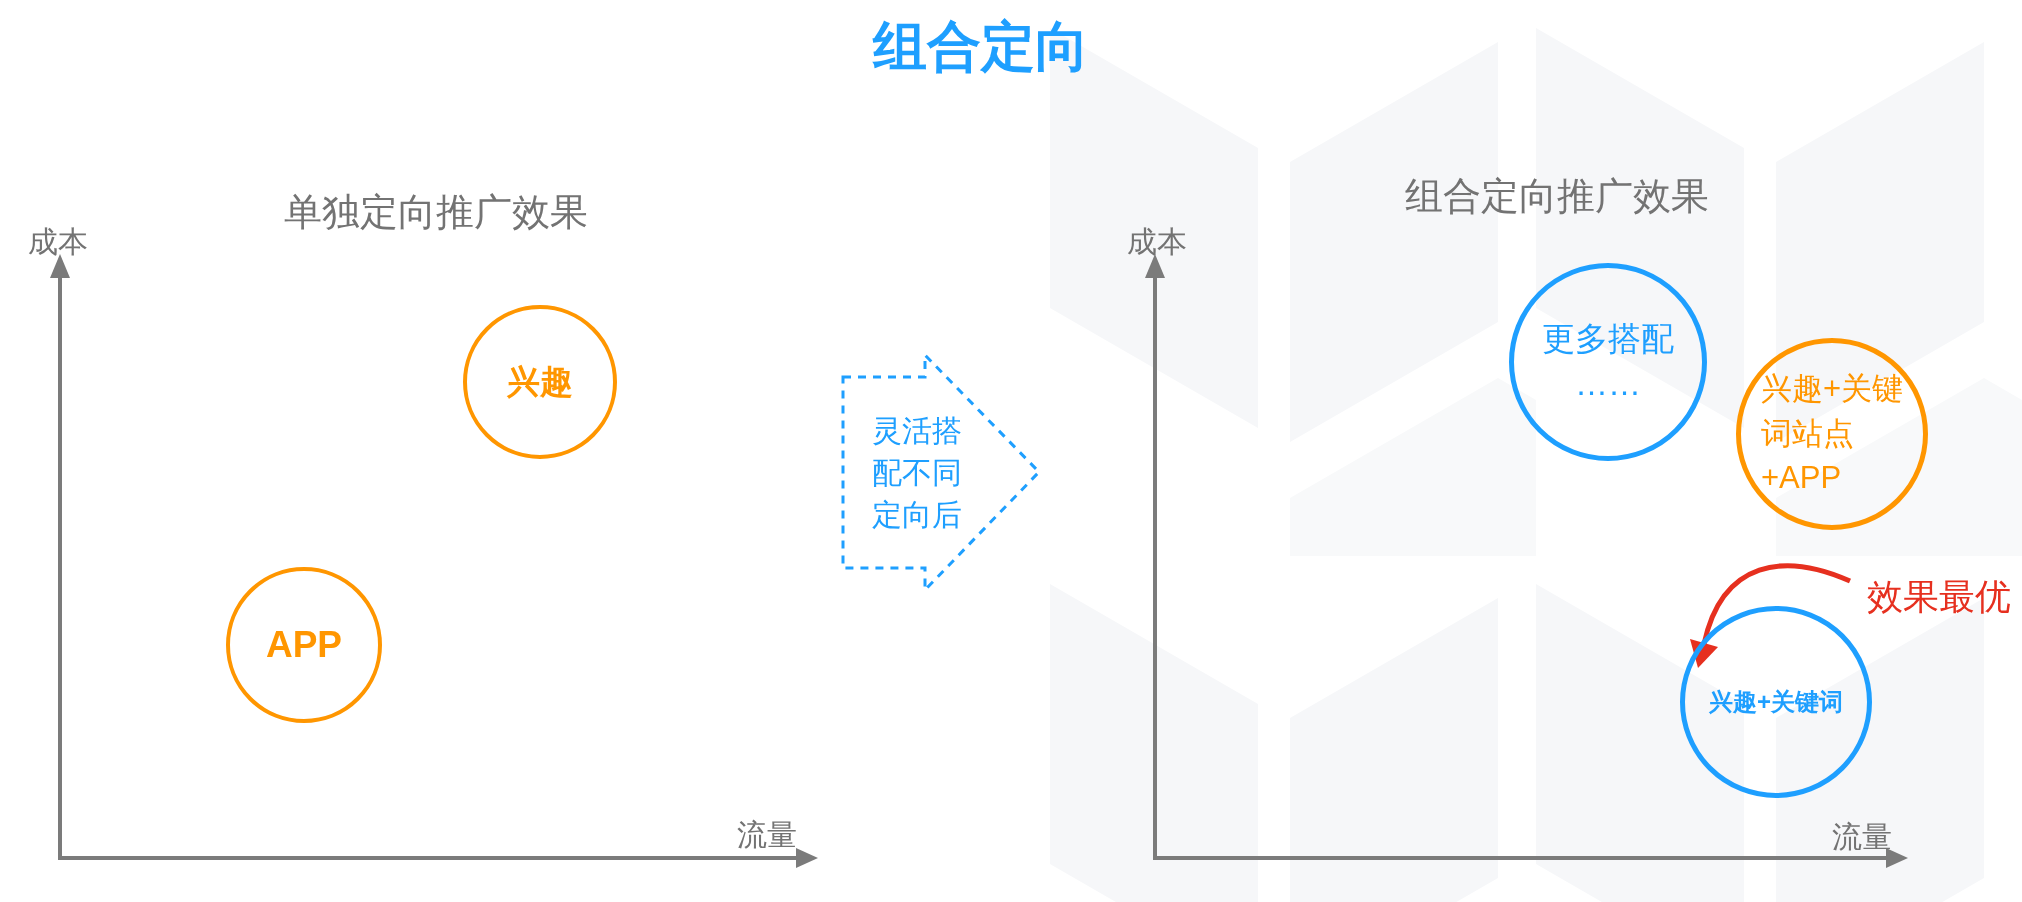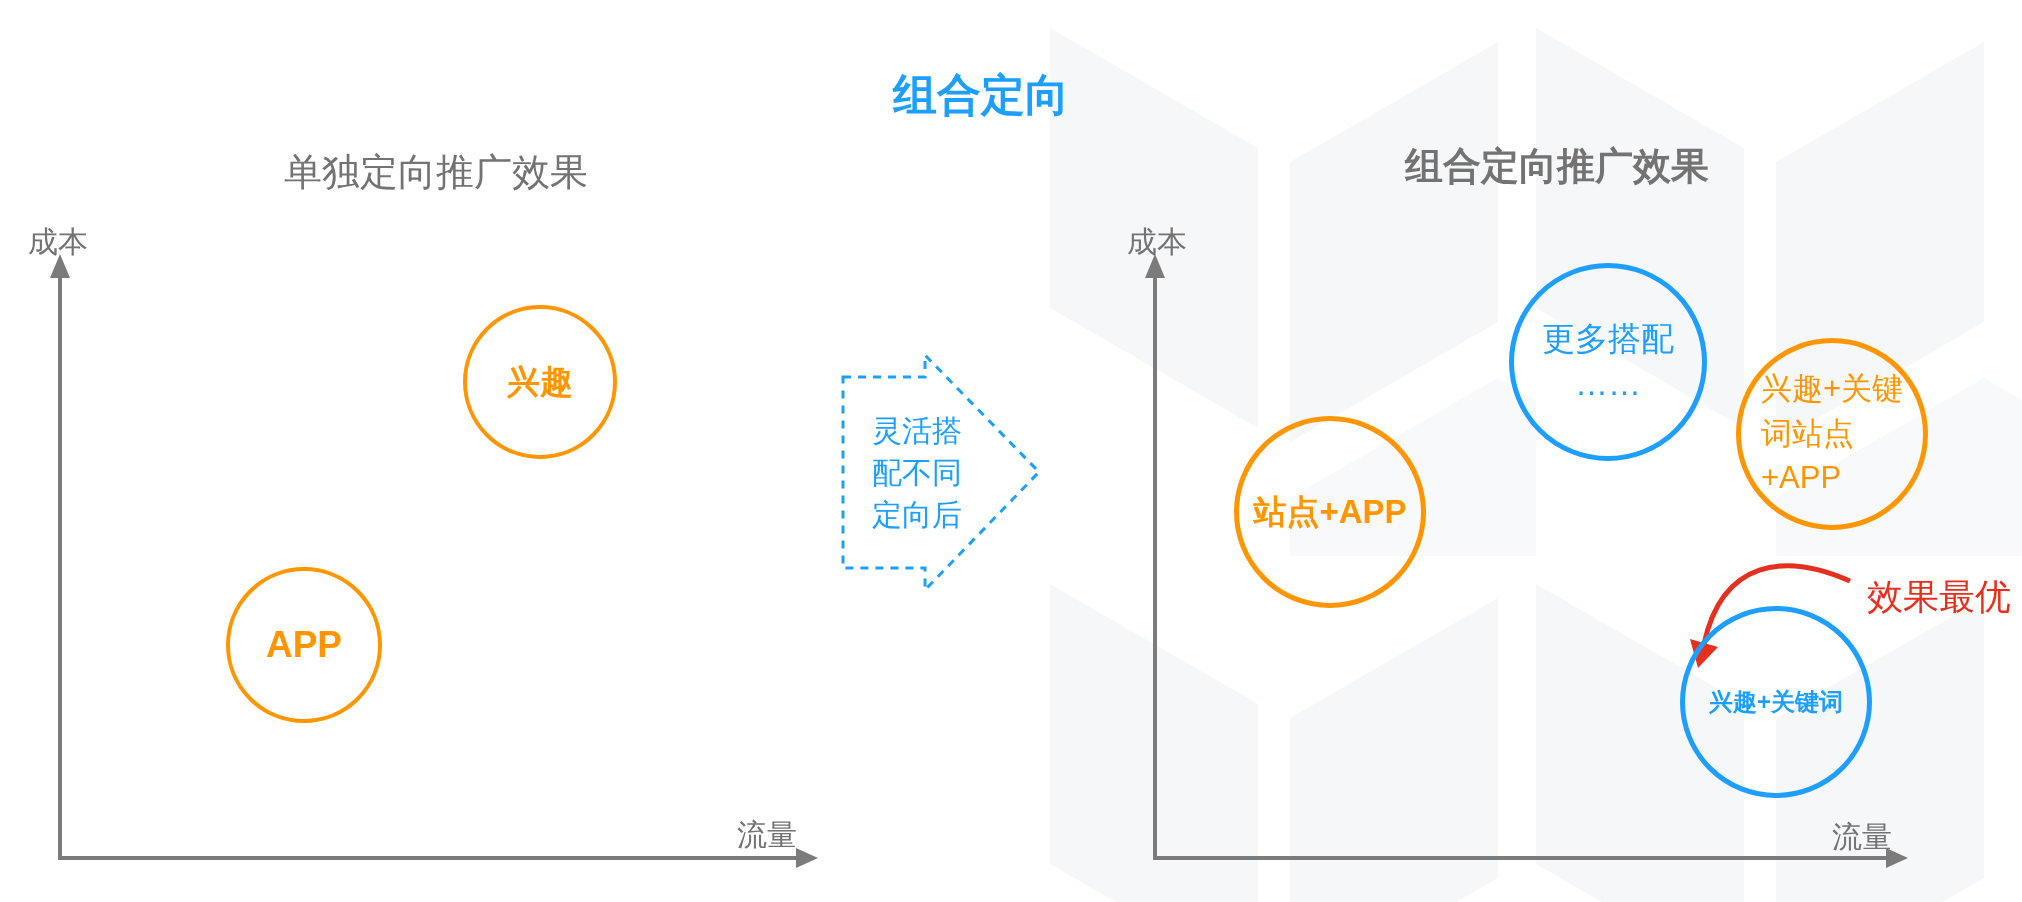--- a/index.html
+++ b/index.html
@@ -11,24 +11,24 @@
   html,body{margin:0;padding:0;background:#ffffff;}
   body{font-family:"Liberation Sans","DejaVu Sans",sans-serif;}
   .canvas{
     position:relative;width:2022px;height:902px;background:#ffffff;overflow:hidden;
   }
   .bg-pattern{position:absolute;top:0;left:1050px;width:972px;height:902px;z-index:0;}
   .shapes{position:absolute;top:0;left:0;width:2022px;height:902px;z-index:1;}
   .txt{position:absolute;z-index:3;}
   .page-title{
     top:47px;left:981px;transform:translate(-50%,-50%);
-    font-size:44px;font-weight:bold;color:var(--blue);white-space:nowrap;margin-top:48px;
+    font-size:54px;font-weight:bold;color:var(--blue);white-space:nowrap;
   }
   .chart-title{
-    transform:translate(-50%,-50%);font-size:38px;color:var(--gray);white-space:nowrap;
+    transform:translate(-50%,-50%);font-size:38px;color:var(--gray);white-space:nowrap;margin-top:40px;
   }
   .axis-label{font-size:30px;color:var(--gray);white-space:nowrap;}
   .bubble{
     position:absolute;z-index:2;border-radius:50%;box-sizing:border-box;
     display:flex;align-items:center;justify-content:center;
     transform:translate(-50%,-50%);text-align:center;white-space:pre-line;
     line-height:1.35;background:transparent;
   }
   .bubble.blue{border:4px solid var(--blue);color:var(--blue);}
   .bubble.orange{border:4px solid var(--orange);color:var(--orange);}
@@ -90,25 +90,24 @@
   <div class="txt axis-label" style="left:28px;top:222px;">成本</div>
   <div class="txt axis-label" style="left:737px;top:815px;">流量</div>
 
   <div class="bubble orange nowrap" style="left:304px;top:645px;width:156px;height:156px;font-size:37px;">APP</div>
   <div class="bubble orange nowrap" style="left:540px;top:382px;width:154px;height:154px;font-size:33px;">兴趣</div>
 
   <div class="txt arrow-label">灵活搭
 配不同
 定向后</div>
 
-  <div class="txt chart-title" style="left:1557px;top:166px;font-weight:bold;">组合定向推广效果</div>
+  <div class="txt chart-title" style="left:1557px;top:156px;">组合定向推广效果</div>
   <div class="txt axis-label" style="left:1127px;top:222px;">成本</div>
   <div class="txt axis-label" style="left:1832px;top:817px;">流量</div>
 
-  <div class="bubble orange thick nowrap" style="left:1330px;top:512px;width:192px;height:192px;font-size:33px;">站点+APP</div>
   <div class="bubble blue thick" style="left:1608px;top:362px;width:198px;height:198px;font-size:33px;">更多搭配
 ……</div>
   <div class="bubble orange thick left-lines" style="left:1832px;top:434px;width:192px;height:192px;font-size:31px;">兴趣+关键
 词站点
 +APP</div>
   <div class="bubble blue thick nowrap" style="left:1776px;top:702px;width:192px;height:192px;font-size:24px;">兴趣+关键词</div>
 
   <div class="txt annotation">效果最优</div>
 
 </div>

